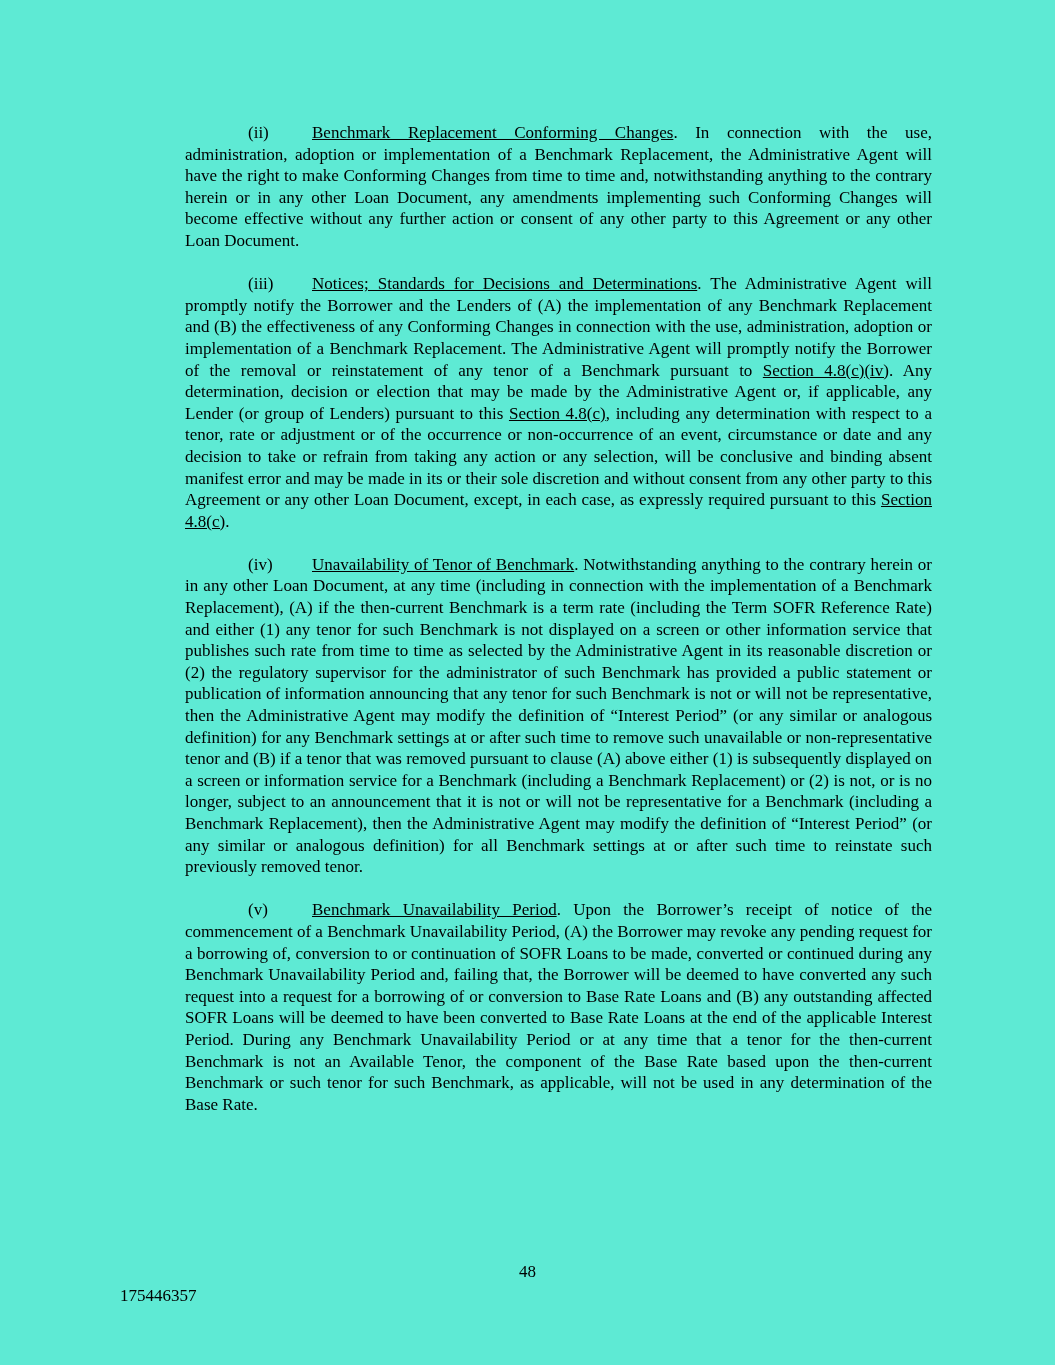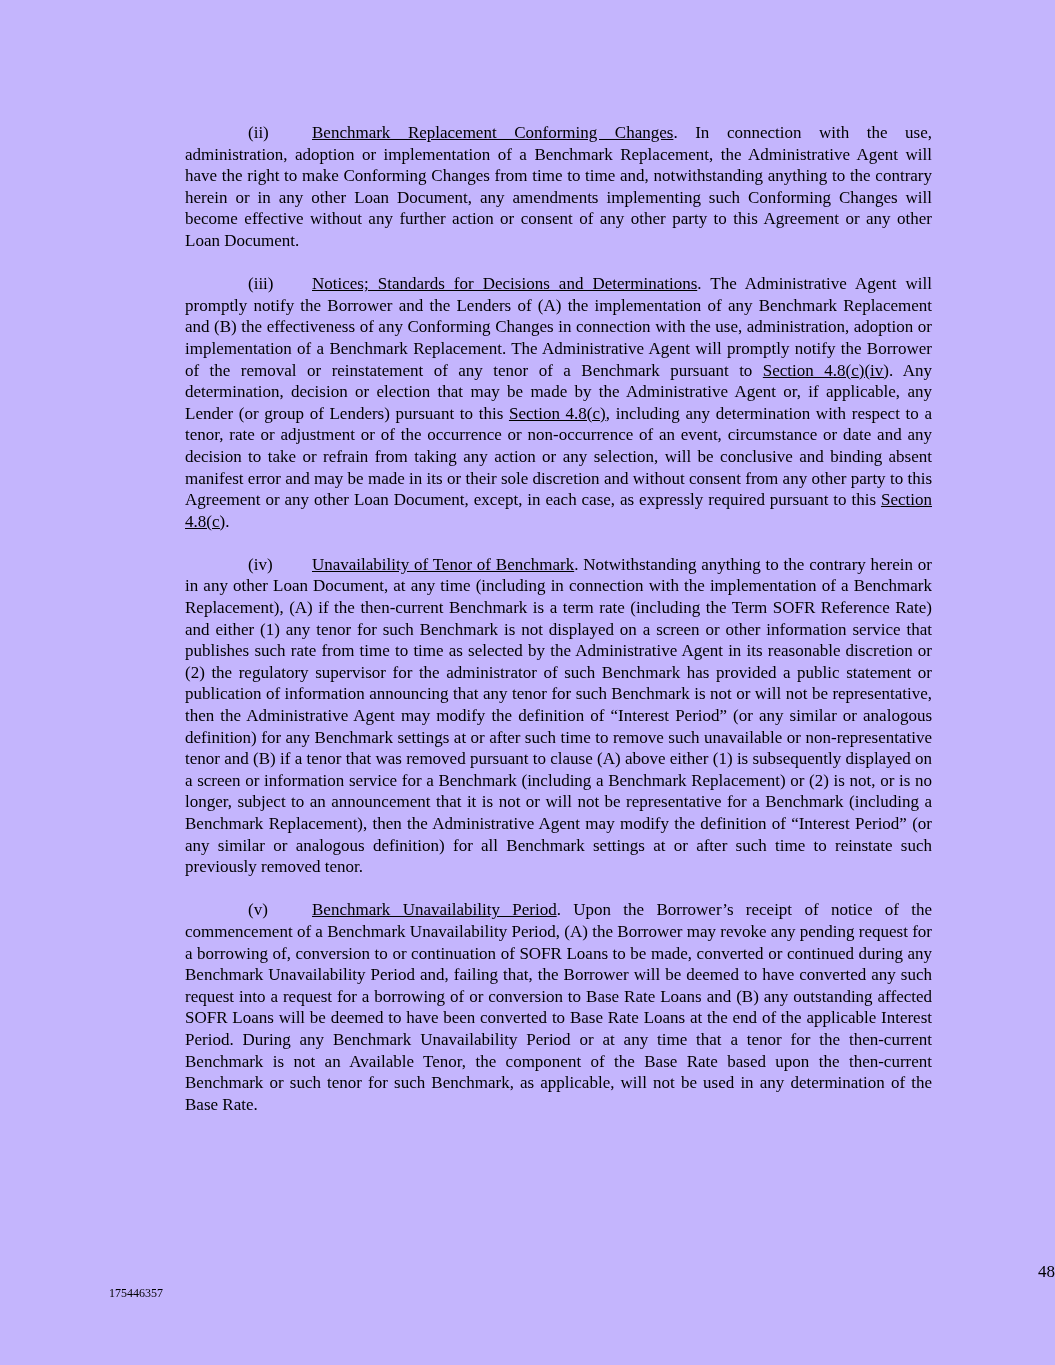--- a/index.html
+++ b/index.html
@@ -4,21 +4,21 @@
 <style>
   html, body {
     margin: 0;
     padding: 0;
     background: #e8e8e8;
   }
   .page {
     position: relative;
     width: 1055px;
     height: 1365px;
-    background: #c4b5fd;
+    background: #5eead4;
     margin: 0 auto;
     overflow: hidden;
     font-family: "Liberation Serif", serif;
     color: #000000;
   }
   .content {
     position: absolute;
     left: 185px;
     top: 122px;
     width: 747px;
@@ -39,28 +39,28 @@
     text-indent: 0;
   }
   .u {
     text-decoration: underline;
   }
   .page-number {
     position: absolute;
     top: 1262px;
     left: 0;
     width: 1055px;
-    text-align: right;
+    text-align: center;
     font-size: 17px;
   }
   .footer-id {
     position: absolute;
     top: 1286px;
-    left: 109px;
-    font-size: 12px;
+    left: 120px;
+    font-size: 17px;
   }
 </style>
 </head>
 <body>
 
 <div class="page">
   <div class="content" id="paragraphs">
       <p class="para"><span class="plabel">(ii)</span><span class="u">Benchmark Replacement Conforming Changes</span><span>. In connection with the use, administration, adoption or implementation of a Benchmark Replacement, the Administrative Agent will have the right to make Conforming Changes from time to time and, notwithstanding anything to the contrary herein or in any other Loan Document, any amendments implementing such Conforming Changes will become effective without any further action or consent of any other party to this Agreement or any other Loan Document.</span></p>
       <p class="para"><span class="plabel">(iii)</span><span class="u">Notices; Standards for Decisions and Determinations</span><span>. The Administrative Agent will promptly notify the Borrower and the Lenders of (A) the implementation of any Benchmark Replacement and (B) the effectiveness of any Conforming Changes in connection with the use, administration, adoption or implementation of a Benchmark Replacement.  The Administrative Agent will promptly notify the Borrower of the removal or reinstatement of any tenor of a Benchmark pursuant to </span><span class="u">Section 4.8(c)(iv)</span><span>.  Any determination, decision or election that may be made by the Administrative Agent or, if applicable, any Lender (or group of Lenders) pursuant to this </span><span class="u">Section 4.8(c)</span><span>, including any determination with respect to a tenor, rate or adjustment or of the occurrence or non-occurrence of an event, circumstance or date and any decision to take or refrain from taking any action or any selection, will be conclusive and binding absent manifest error and may be made in its or their sole discretion and without consent from any other party to this Agreement or any other Loan Document, except, in each case, as expressly required pursuant to this </span><span class="u">Section 4.8(c)</span><span>.</span></p>
       <p class="para"><span class="plabel">(iv)</span><span class="u">Unavailability of Tenor of Benchmark</span><span>.  Notwithstanding anything to the contrary herein or in any other Loan Document, at any time (including in connection with the implementation of a Benchmark Replacement), (A) if the then-current Benchmark is a term rate (including the Term SOFR Reference Rate) and either (1) any tenor for such Benchmark is not displayed on a screen or other information service that publishes such rate from time to time as selected by the Administrative Agent in its reasonable discretion or (2) the regulatory supervisor for the administrator of such Benchmark has provided a public statement or publication of information announcing that any tenor for such Benchmark is not or will not be representative, then the Administrative Agent may modify the definition of “Interest Period” (or any similar or analogous definition) for any Benchmark settings at or after such time to remove such unavailable or non-representative tenor and (B) if a tenor that was removed pursuant to clause (A) above either (1) is subsequently displayed on a screen or information service for a Benchmark (including a Benchmark Replacement) or (2) is not, or is no longer, subject to an announcement that it is not or will not be representative for a Benchmark (including a Benchmark Replacement), then the Administrative Agent may modify the definition of “Interest Period” (or any similar or analogous definition) for all Benchmark settings at or after such time to reinstate such previously removed tenor.</span></p>

